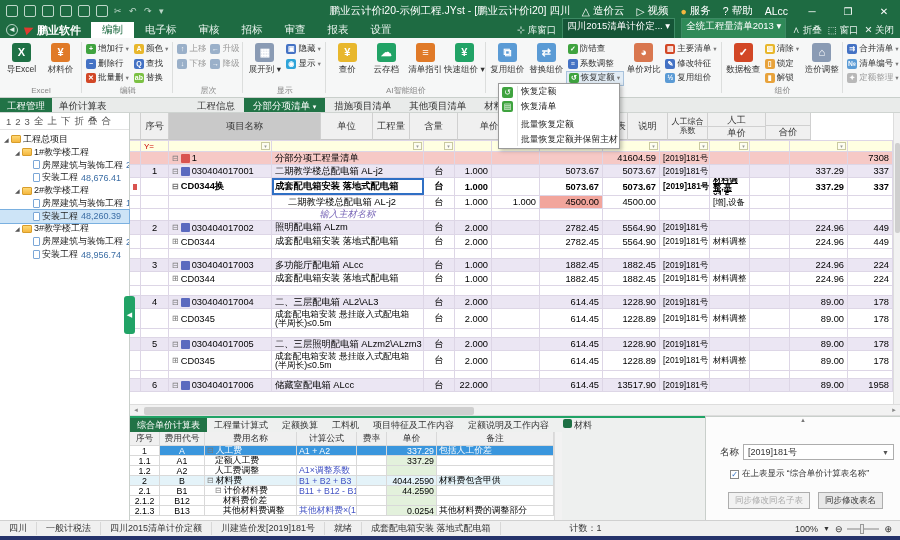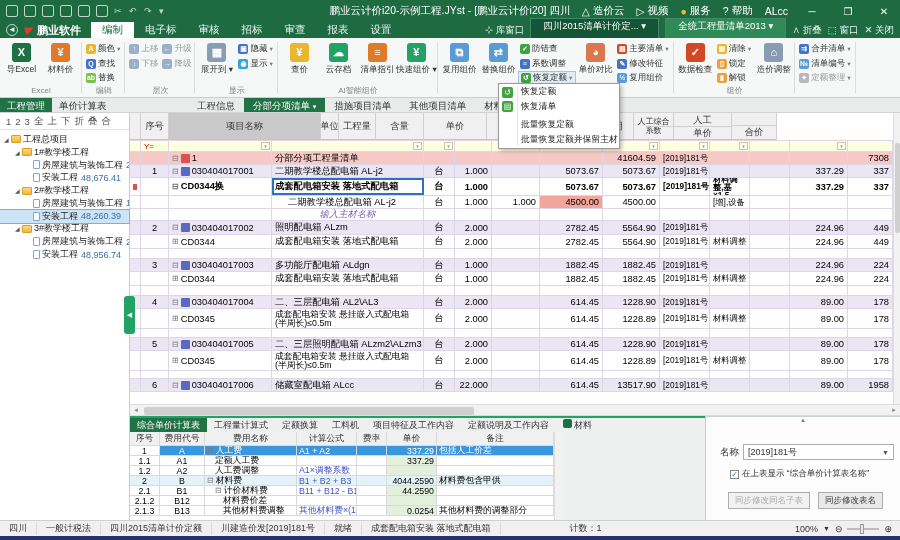--- a/index.html
+++ b/index.html
@@ -15,21 +15,21 @@
 .winbtn{width:24px;text-align:center;font-size:10px}
 
 #menubar{left:0;top:22px;width:900px;height:16px;background:#1e6b42;color:#fff;display:flex;align-items:center;font-size:11px}
 #back-btn{width:12px;height:12px;border:1px solid #bcd8ca;border-radius:50%;margin-left:6px;font-size:8px;line-height:10px;text-align:center;color:#dff0e8;flex:none}
 #brand{display:flex;align-items:center;font-weight:bold;margin-left:7px;gap:3px;font-size:11px;white-space:nowrap}
 #brand .bird{width:0;height:0;border-left:9px solid #e03a2f;border-top:3px solid transparent;border-bottom:5px solid transparent;transform:rotate(-18deg)}
 #ribbon-tabs{display:flex;margin-left:10px;height:16px}
 .rtab{padding:1px 11px;font-size:10.5px;color:#e8f3ed;white-space:nowrap}
 .rtab.active{background:#fff;color:#1e6b42}
 #menubar-right{margin-left:auto;display:flex;align-items:center;gap:6px;padding-right:6px}
-.mcombo{background:#155537;border:1px solid #3d8a64;color:#fff;font-size:9.5px;padding:0 12px;height:24px;line-height:13px;white-space:nowrap}
+.mcombo{background:#155537;border:1px solid #3d8a64;color:#fff;font-size:9.5px;padding:0 4px;height:24px;line-height:13px;white-space:nowrap}
 .mcombo.light{background:#2f8a58}
 .mbtn{font-size:9.5px;color:#e8f3ed;white-space:nowrap}
 
 #ribbon{left:0;top:38px;width:900px;height:60px;background:#f6f7f7;border-bottom:1px solid #c9cfcb;display:flex}
 .rgroup{display:flex;flex-direction:column;position:relative;padding:2px 2px 0 2px;flex:none}
 .rgroup .gbody{display:flex;flex:1;align-items:flex-start}
 .rgroup .glabel{height:11px;text-align:center;font-size:8px;color:#888;line-height:9px}
 .rgroup:after{content:"";position:absolute;right:0;top:4px;bottom:4px;width:1px;background:#dcdedd}
 .bigbtn{width:39px;display:flex;flex-direction:column;align-items:center;padding-top:3px;flex:none}
 .bigbtn .bicon{width:19px;height:19px;border-radius:3px;color:#fff;font-size:11px;font-weight:bold;text-align:center;line-height:19px}
@@ -205,20 +205,36 @@
           <span class="bicon" style="background: rgb(224, 122, 40);">¥</span>
           <span class="blabel">材料价</span>
         </div>
       </div>
       <div class="glabel">Excel</div>
     </div>
     <div class="rgroup">
       <div class="gbody">
         <div class="scol">
           <div class="sbtn">
+            <span class="sicon" style="background: rgb(63, 163, 63);">+</span>
+            <span>增加行</span>
+            <span class="arrow">▼</span>
+          </div>
+          <div class="sbtn">
+            <span class="sicon" style="background: rgb(68, 114, 196);">−</span>
+            <span>删除行</span>
+          </div>
+          <div class="sbtn">
+            <span class="sicon" style="background: rgb(210, 71, 38);">✕</span>
+            <span>批量删</span>
+            <span class="arrow">▼</span>
+          </div>
+        </div>
+        <div class="scol">
+          <div class="sbtn">
             <span class="sicon" style="background: rgb(232, 183, 44);">A</span>
             <span>颜色</span>
             <span class="arrow">▼</span>
           </div>
           <div class="sbtn">
             <span class="sicon" style="background: rgb(68, 114, 196);">Q</span>
             <span>查找</span>
           </div>
           <div class="sbtn">
             <span class="sicon" style="background: rgb(123, 193, 67);">ab</span>
@@ -496,21 +512,21 @@
         <span class="tval">48,956.74</span>
       </div>
     </div>
 </div>
 
 <div class="abs" id="maintable">
     <div class="mrow " id="mheader" style="height: 28px;">
       <div class="mcell" style="width: 11px; flex: 0 0 auto;"></div>
       <div class="mcell" style="width: 28px; flex: 0 0 auto;">序号</div>
       <div class="mcell dark" style="width: 152px; flex: 0 0 auto;">项目名称</div>
-      <div class="mcell" style="width: 18px; flex: 0 0 auto;">单位</div>
+      <div class="mcell" style="width: 52px; flex: 0 0 auto;">单位</div>
       <div class="mcell" style="width: 37px; flex: 0 0 auto;">工程量</div>
       <div class="mcell" style="width: 48px; flex: 0 0 auto;">含量</div>
       <div class="mcell" style="width: 63px; flex: 0 0 auto;">单价</div>
       <div class="mcell" style="width: 57px; flex: 0 0 auto;">合价</div>
       <div class="mcell" style="width: 50px; flex: 0 0 auto;">单价计算表</div>
       <div class="mcell" style="width: 40px; flex: 0 0 auto;">说明</div>
       <div class="mcell" style="width: 40px; flex: 0 0 auto; font-size: 8px; white-space: normal; text-align: center; line-height: 9px;">人工综合系数</div>
       <div class="mcell" style="width: 58px; flex: 0 0 auto; flex-direction: column; padding: 0px; justify-content: flex-start; overflow: visible;">
         <div style="width: 103px; height: 14px; line-height: 14px; text-align: center; border-bottom: 1px solid rgb(208, 208, 208);">人工</div>
         <div style="height: 13px; line-height: 13px; width: 100%; text-align: center;">单价</div>
@@ -599,21 +615,21 @@
         <span class="exp">⊟</span>
         <span>CD0344换</span>
       </div>
       <div class="mcell selname" style="width: 152px; flex: 0 0 auto;">成套配电箱安装 落地式配电箱</div>
       <div class="mcell ctr" style="width: 31px; flex: 0 0 auto;">台</div>
       <div class="mcell num" style="width: 37px; flex: 0 0 auto;">1.000</div>
       <div class="mcell num" style="width: 48px; flex: 0 0 auto;"></div>
       <div class="mcell num" style="width: 63px; flex: 0 0 auto;">5073.67</div>
       <div class="mcell num" style="width: 57px; flex: 0 0 auto;">5073.67</div>
       <div class="mcell calccell" style="width: 50px; flex: 0 0 auto;">[2019]181号</div>
-      <div class="mcell notecell" style="width: 40px; flex: 0 0 auto; white-space: normal; line-height: 8px;">材料调整,基×1.5</div>
+      <div class="mcell notecell" style="width: 40px; flex: 0 0 auto; white-space: normal; line-height: 8px; text-decoration: underline;">材料调整,基×1.5</div>
       <div class="mcell" style="width: 40px; flex: 0 0 auto;"></div>
       <div class="mcell num" style="width: 58px; flex: 0 0 auto;">337.29</div>
       <div class="mcell num" style="width: 45px; flex: 0 0 auto;">337</div>
     </div>
     <div class="mrow row-mat" style="height: 13px;">
       <div class="mcell" style="width: 11px; flex: 0 0 auto;"></div>
       <div class="mcell ctr" style="width: 28px; flex: 0 0 auto;"></div>
       <div class="mcell" style="width: 103px; flex: 0 0 auto;"></div>
       <div class="mcell" style="width: 152px; flex: 0 0 auto; padding-left: 16px;">二期教学楼总配电箱 AL-j2</div>
       <div class="mcell ctr" style="width: 31px; flex: 0 0 auto;">台</div>
@@ -699,21 +715,21 @@
       <div class="mcell num" style="width: 45px; flex: 0 0 auto;"></div>
     </div>
     <div class="mrow row-qd" style="height: 13px;">
       <div class="mcell" style="width: 11px; flex: 0 0 auto;"></div>
       <div class="mcell ctr" style="width: 28px; flex: 0 0 auto;">3</div>
       <div class="mcell" style="width: 103px; flex: 0 0 auto;">
         <span class="exp">⊟</span>
         <span class="codeicon blue"></span>
         <span>030404017003</span>
       </div>
-      <div class="mcell" style="width: 152px; flex: 0 0 auto;">多功能厅配电箱 ALdgn</div>
+      <div class="mcell" style="width: 152px; flex: 0 0 auto;">多功能厅配电箱 ALcc</div>
       <div class="mcell ctr" style="width: 31px; flex: 0 0 auto;">台</div>
       <div class="mcell num" style="width: 37px; flex: 0 0 auto;">1.000</div>
       <div class="mcell num" style="width: 48px; flex: 0 0 auto;"></div>
       <div class="mcell num" style="width: 63px; flex: 0 0 auto;">1882.45</div>
       <div class="mcell num" style="width: 57px; flex: 0 0 auto;">1882.45</div>
       <div class="mcell calccell" style="width: 50px; flex: 0 0 auto;">[2019]181号</div>
       <div class="mcell notecell" style="width: 40px; flex: 0 0 auto;"></div>
       <div class="mcell" style="width: 40px; flex: 0 0 auto;"></div>
       <div class="mcell num" style="width: 58px; flex: 0 0 auto;">224.96</div>
       <div class="mcell num" style="width: 45px; flex: 0 0 auto;">224</div>

